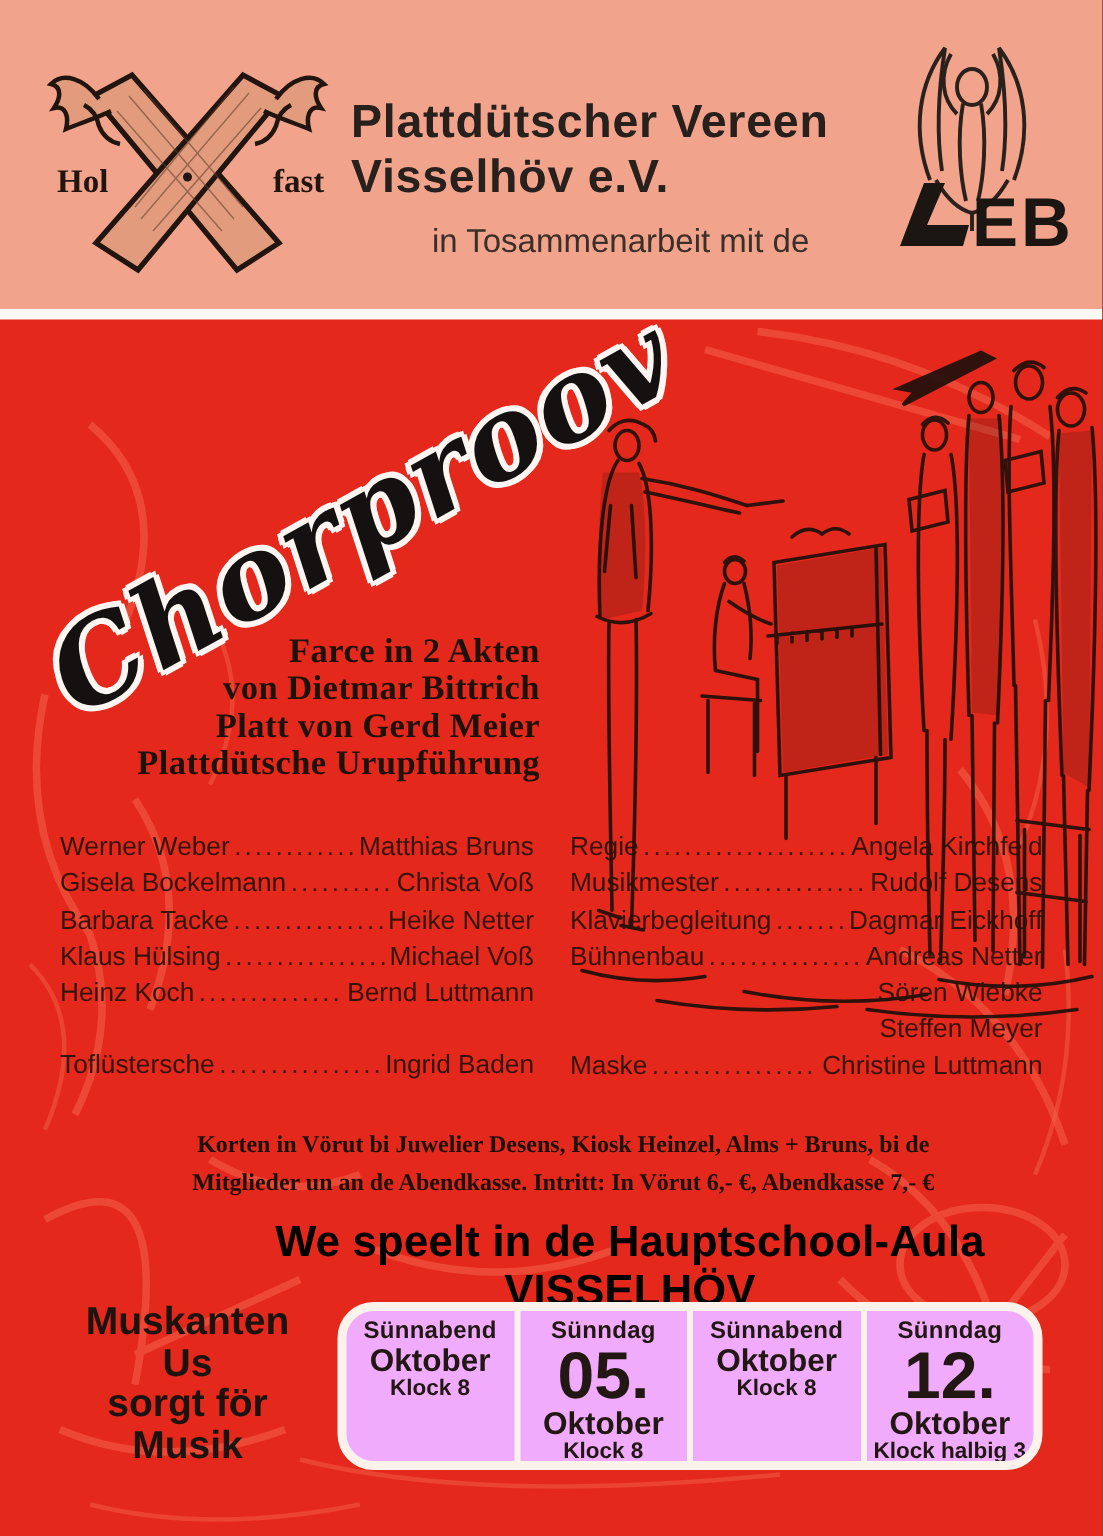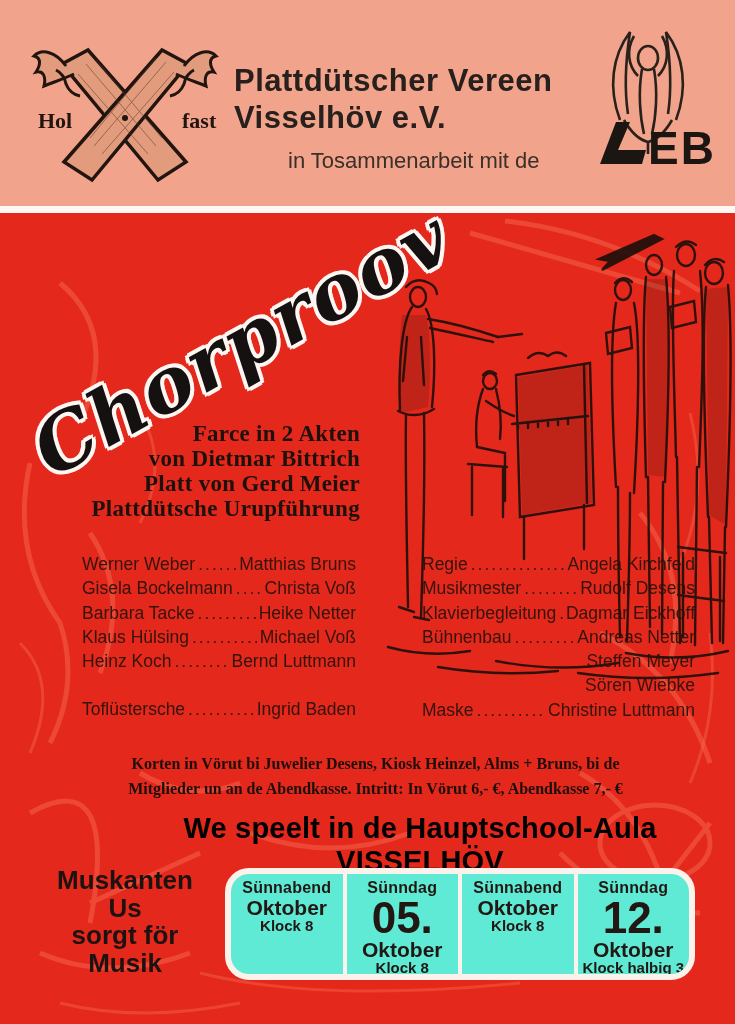--- a/index.html
+++ b/index.html
@@ -32,40 +32,40 @@
     position:absolute;left:35px;top:421px;width:325px;z-index:2;text-align:right;
     font-family:"Liberation Serif",serif;font-weight:bold;font-size:23px;line-height:25px;
     color:#1d110c;letter-spacing:.3px;
   }
   
   .cast-col{position:absolute;top:554px;z-index:2;font-size:17.5px;color:rgba(38,18,11,.93);}
   .cast-left{left:40px;width:316px;}
   .cast-right{left:380px;width:315px;}
   .cast-row{display:flex;align-items:baseline;height:24.3px;}
   .cast-row.gap{margin-top:24px;}
-  .cast-role{white-space:nowrap;margin-left:42px;}
+  .cast-role{white-space:nowrap;}
   .cast-dots{flex:1;overflow:hidden;white-space:nowrap;letter-spacing:2px;margin:0 3px;opacity:.9;}
   .cast-name{white-space:nowrap;}
   
   .tickets{
     position:absolute;left:48px;top:751px;width:655px;z-index:2;text-align:center;
     font-family:"Liberation Serif",serif;font-weight:bold;font-size:16px;line-height:25px;color:#1c0f0a;
   }
   .venue{
     position:absolute;left:105px;top:812px;width:630px;z-index:2;text-align:center;
     font-weight:bold;font-size:29px;color:#000000;letter-spacing:.2px;
   }
   
   .music-note{
     position:absolute;left:30px;top:867px;width:190px;z-index:2;text-align:center;
     font-weight:bold;font-size:26px;line-height:27.5px;color:#1c1310;
   }
   .datebox{
     position:absolute;left:225px;top:868px;width:470px;height:112px;z-index:2;
-    background:#5eead4;border:6px solid #fbf2ec;border-radius:24px;
+    background:#f0abfc;border:6px solid #fbf2ec;border-radius:24px;
     box-sizing:border-box;display:flex;overflow:hidden;
   }
   .datecell{flex:1;text-align:center;padding-top:5px;color:#221712;border-right:4px solid #fbf2ec;}
   .datecell:last-child{border-right:none;}
   .date-day{font-size:16px;font-weight:bold;letter-spacing:.2px;}
   .date-num{font-size:44px;font-weight:bold;line-height:42px;letter-spacing:0;}
   .date-month{font-size:21px;font-weight:bold;line-height:21px;}
   .date-time{font-size:15px;font-weight:bold;line-height:15px;}
 </style>
 </head>
@@ -274,26 +274,26 @@
         <span class="cast-name">Dagmar Eickhoff</span>
     </div>
     <div class="cast-row">
       <span class="cast-role">Bühnenbau</span>
         <span class="cast-dots">........................................</span>
         <span class="cast-name">Andreas Netter</span>
     </div>
     <div class="cast-row">
       <span class="cast-role"></span>
         <span class="cast-dots"></span>
-        <span class="cast-name">Steffen Meyer</span>
+        <span class="cast-name">Sören Wiebke</span>
     </div>
     <div class="cast-row">
       <span class="cast-role"></span>
         <span class="cast-dots"></span>
-        <span class="cast-name">Sören Wiebke</span>
+        <span class="cast-name">Steffen Meyer</span>
     </div>
     <div class="cast-row">
       <span class="cast-role">Maske</span>
         <span class="cast-dots">........................................</span>
         <span class="cast-name">Christine Luttmann</span>
     </div>
   </div>
 
   <div class="tickets">
     <div>Korten in Vörut bi Juwelier Desens, Kiosk Heinzel, Alms + Bruns, bi de</div>

